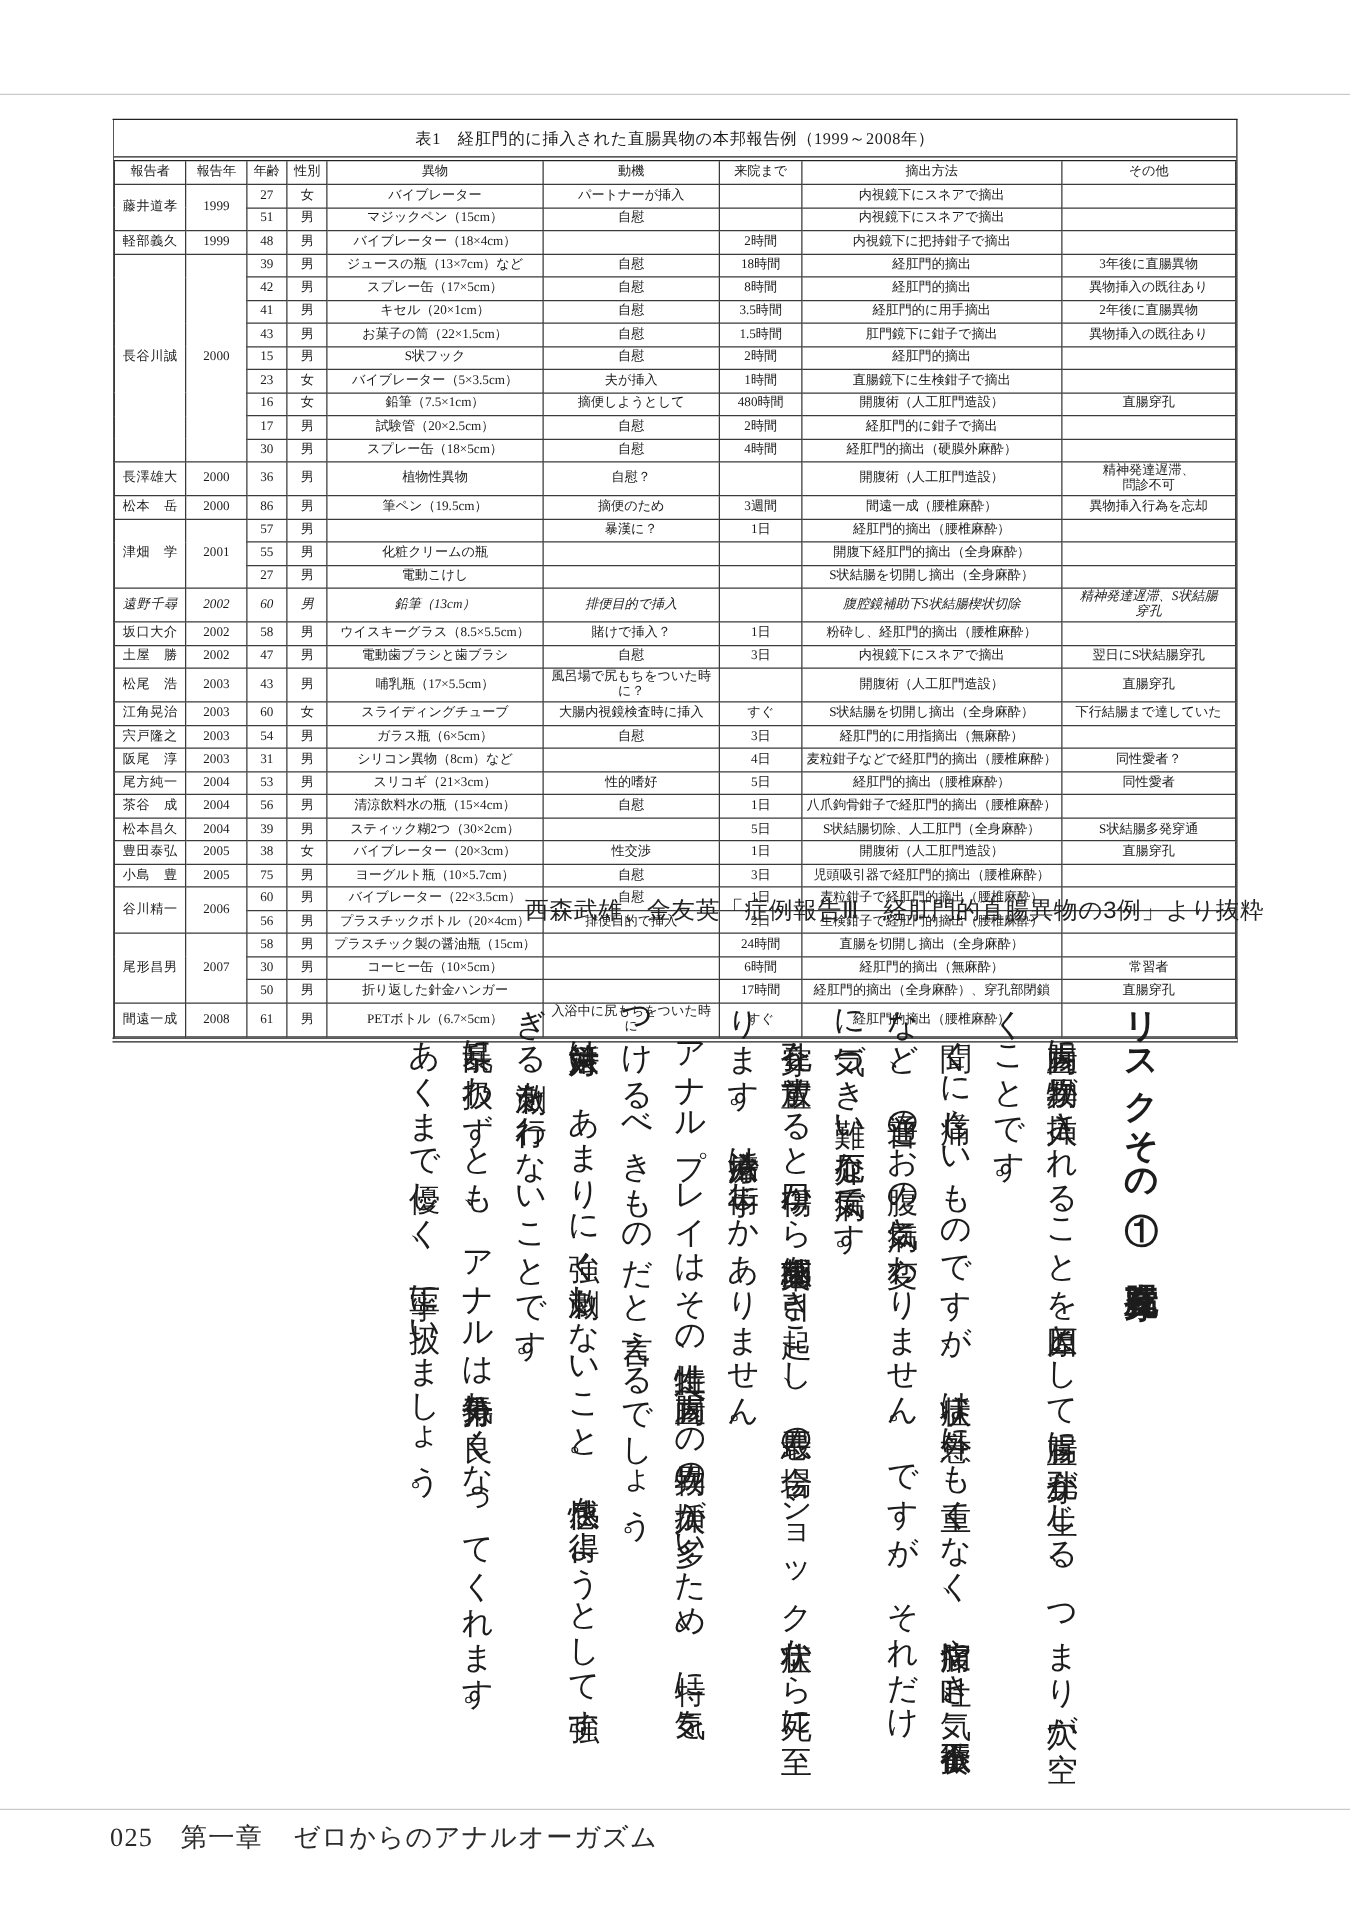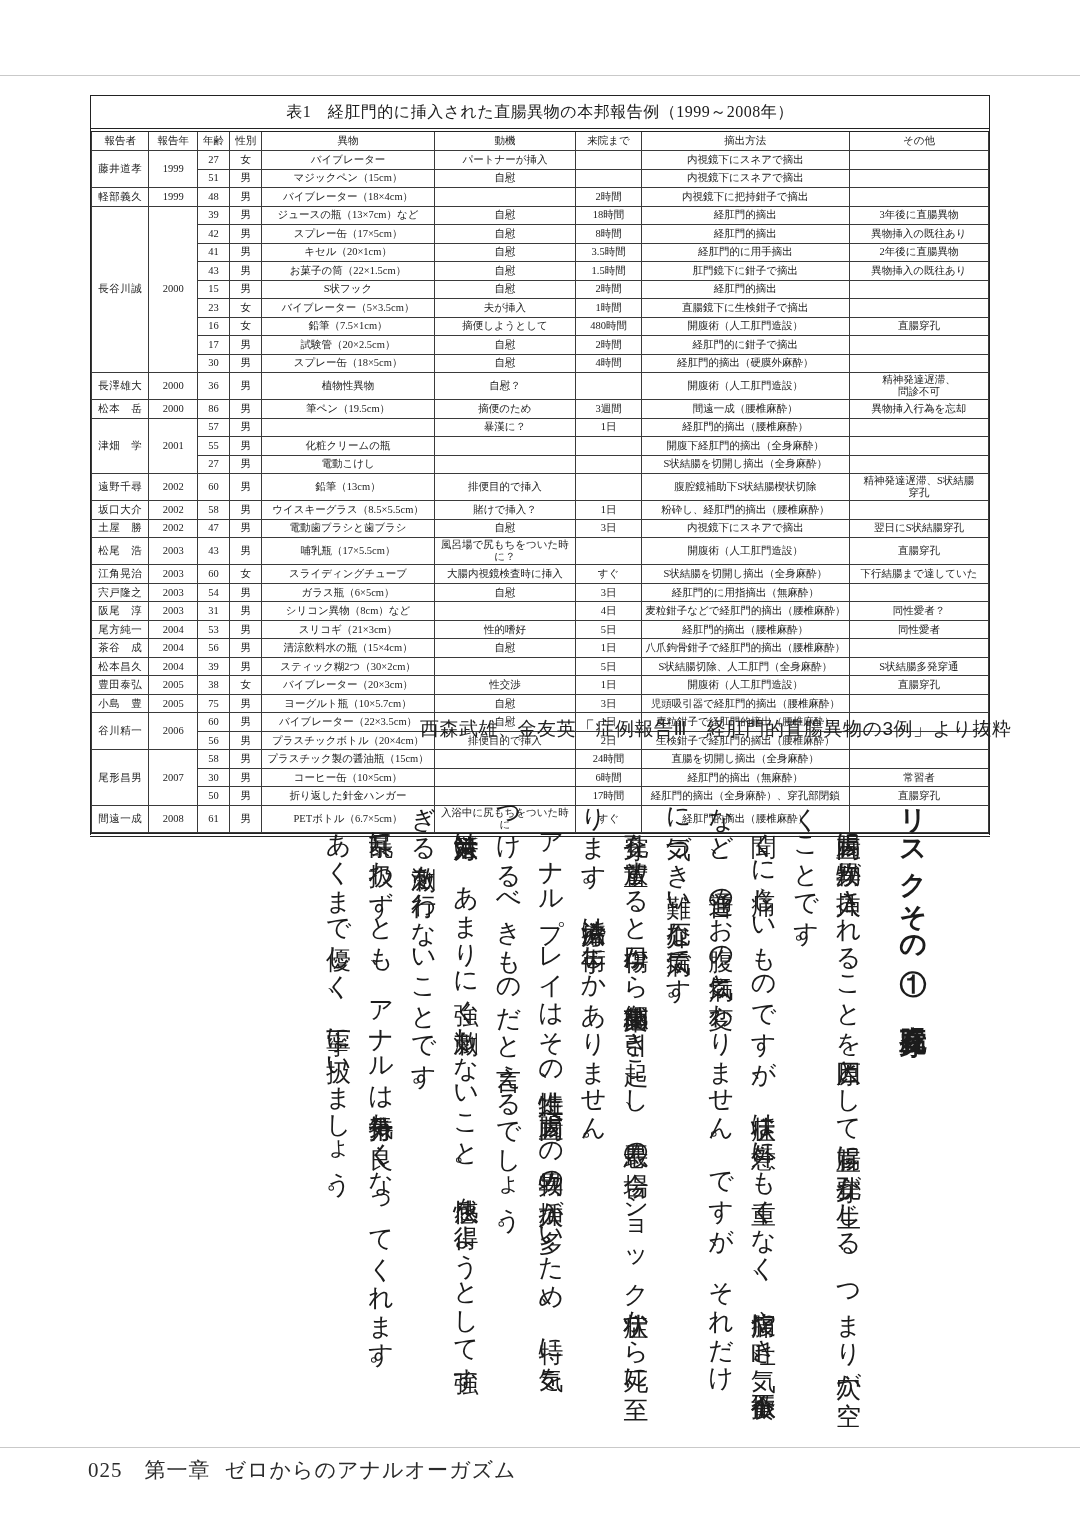--- a/index.html
+++ b/index.html
@@ -12,21 +12,21 @@
   .rule.top{top:75px;}
   .rule.bottom{top:1447px;}
 
   
   .table-wrap{
     position:absolute;top:95px;left:90px;width:900px;
     border:1.5px solid #222;border-bottom:4px double #222;
     box-sizing:border-box;background:#fff;
   }
   .table-title{
-    text-align:center;font-size:16px;padding:6px 0 5px;
+    text-align:center;font-size:13px;padding:6px 0 5px;
     border-bottom:4px double #222;letter-spacing:.5px;
   }
   table.report{
     width:100%;border-collapse:collapse;table-layout:fixed;
     font-size:10.5px;line-height:1.15;
   }
   table.report th, table.report td{
     border:1px solid #3a3a3a;text-align:center;vertical-align:middle;
     padding:1px 2px;height:15.5px;overflow:hidden;
   }
@@ -53,21 +53,21 @@
     margin-block-end:20px;letter-spacing:1px;
   }
   .article p{margin:0;padding:0;text-indent:1em;}
 
   
   .footer{
     position:absolute;top:1456px;left:88px;font-size:21px;color:#2b2b2b;
     letter-spacing:1px;
   }
   .footer .pageno{margin-right:22px;}
-  .footer .chap{margin-right:14px;text-align:right;}
+  .footer .chap{margin-right:24px;text-align:right;}
 </style>
 </head>
 <body>
 
 <div class="page">
 
   <div class="rule top"></div>
 
   <div class="table-wrap">
     <div class="table-title">表1　経肛門的に挿入された直腸異物の本邦報告例（1999～2008年）</div>
@@ -256,21 +256,21 @@
           </tr>
           <tr>
             <td class="cell-age">27</td>
             <td class="cell-sex">男</td>
             <td class="cell-object">電動こけし</td>
             <td class="cell-motive"></td>
             <td class="cell-time"></td>
             <td class="cell-method">S状結腸を切開し摘出（全身麻酔）</td>
             <td class="cell-other"></td>
           </tr>
-          <tr style="height: 27px;">
+          <tr style="height: 27px; font-style: italic;">
             <td rowspan="1" class="cell-reporter">遠野千尋</td>
             <td rowspan="1">2002</td>
             <td class="cell-age">60</td>
             <td class="cell-sex">男</td>
             <td class="cell-object">鉛筆（13cm）</td>
             <td class="cell-motive">排便目的で挿入</td>
             <td class="cell-time"></td>
             <td class="cell-method">腹腔鏡補助下S状結腸楔状切除</td>
             <td class="cell-other">精神発達遅滞、S状結腸
 穿孔</td>

